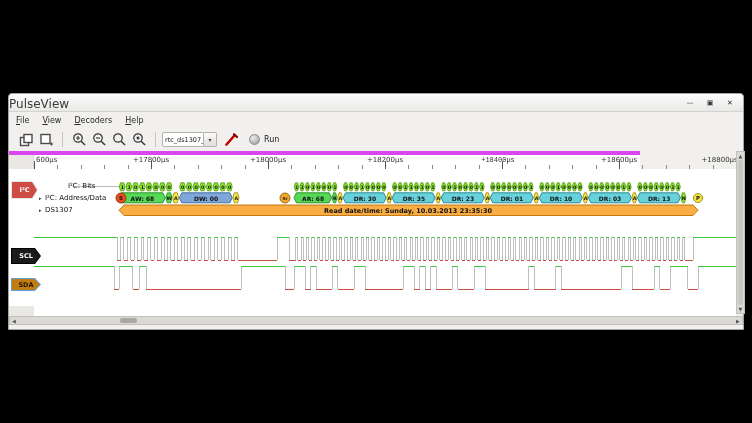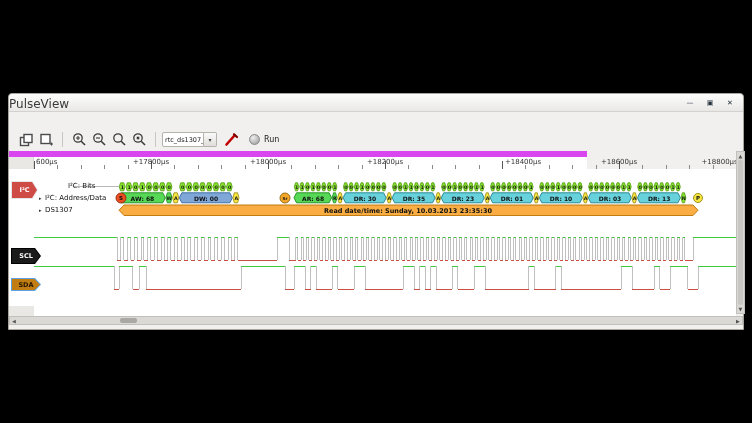--- a/index.html
+++ b/index.html
@@ -19,21 +19,21 @@
   .tbtn{width:20px;height:19px;display:flex;align-items:center;justify-content:center;border-radius:2px}
   .tsep{width:1px;height:15px;background:#c9c6c1;margin:0 6px}
   .combo{width:42px;height:15px;background:#fff;border:1px solid #b5b1ab;border-radius:2px 0 0 2px;
          font-size:6.5px;display:flex;align-items:center;padding:0 2px;color:#222;overflow:hidden;white-space:nowrap}
   .combo-btn{width:13px;height:15px;background:linear-gradient(#fafafa,#e0deda);border:1px solid #b5b1ab;
              border-left:none;border-radius:0 2px 2px 0;display:flex;align-items:center;justify-content:center;
              font-size:6px;color:#444}
   .runbtn{display:flex;align-items:center;gap:4px;font-size:8px;color:#222;margin-left:8px}
   .led{width:11px;height:11px;border-radius:50%;background:radial-gradient(circle at 35% 30%,#eee,#969696);
        border:1px solid #8a8a8a}
-  .ruler{position:absolute;left:0;top:57px;width:578px;height:18px;background:#fff;border-top:6px solid #d946ef}
+  .ruler{position:absolute;left:0;top:57px;width:631px;height:18px;background:#fff;border-top:4px solid #d946ef}
   .ruler-corner{position:absolute;left:0;top:0;width:25px;height:18px;background:#e9e8e5;border-right:1px solid #d8d6d2}
   .tick{position:absolute;bottom:0;width:1px;height:4px;background:#8a8a8a}
   .tick.major{height:8px;background:#555}
   .rlabel{position:absolute;top:1px;font-size:7px;color:#333;white-space:nowrap}
   .traceview{position:absolute;left:0;top:75px;width:727px;height:147px;background:#fff}
   .rowlabel{position:absolute;display:flex;align-items:center;gap:2px;font-size:7px;color:#111;white-space:nowrap}
   .rowarrow{font-size:5px;color:#333;width:4px}
   .tag{position:absolute}
   .tag,.tag-in{clip-path:polygon(0 0,80% 0,100% 50%,80% 100%,0 100%)}
   .tag-in{position:absolute;inset:1px;display:flex;align-items:center;justify-content:center;
@@ -55,20 +55,26 @@
 
     <div class="titlebar">
       <span class="title">PulseView</span>
       <span class="winbtns">
         <span class="wbtn">—</span>
         <span class="wbtn">▣</span>
         <span class="wbtn">✕</span>
       </span>
     </div>
 
+    <div class="menubar" id="menubar">
+        <span class="menu-item"><u>F</u>ile</span>
+        <span class="menu-item"><u>V</u>iew</span>
+        <span class="menu-item"><u>D</u>ecoders</span>
+        <span class="menu-item"><u>H</u>elp</span>
+      </div>
 
     <div class="toolbar">
       <div class="tbtn">
         <svg width="14" height="14">
           <rect x="1.5" y="4.5" width="8" height="8" fill="#fff" stroke="#4a4a4a" stroke-width="1.4"></rect>
           <rect x="5" y="1.5" width="8" height="8" fill="#fff" stroke="#4a4a4a" stroke-width="1.4"></rect>
         </svg>
       </div>
       <div class="tbtn">
         <svg width="14" height="14">
@@ -153,21 +159,21 @@
         <div class="tick major" style="left: 610px;"></div>
         <div class="tick" style="left: 633.4px;"></div>
         <div class="tick" style="left: 656.8px;"></div>
         <div class="tick" style="left: 680.2px;"></div>
         <div class="tick" style="left: 703.6px;"></div>
         <div class="tick major" style="left: 727px;"></div>
         <div class="rlabel" style="left: 27px;">600µs</div>
         <div class="rlabel" style="left: 142px; transform: translateX(-50%);">+17800µs</div>
         <div class="rlabel" style="left: 259px; transform: translateX(-50%);">+18000µs</div>
         <div class="rlabel" style="left: 376px; transform: translateX(-50%);">+18200µs</div>
-        <div class="rlabel" style="left: 514px; transform: translateX(-50%);">+18400µs</div>
+        <div class="rlabel" style="left: 489px; transform: translateX(-50%); font-family: Liberation Mono, monospace;">+18400µs</div>
         <div class="rlabel" style="left: 610px; transform: translateX(-50%);">+18600µs</div>
         <div class="rlabel" style="left: 728px; transform: translateX(-98%);">+18800µs</div>
       </div>
 
     <div class="traceview">
       <svg id="trace-svg" width="727" height="147" viewBox="0 0 727 147" style="position:absolute;left:0;top:0">
           <line x1="64" y1="17.5" x2="110" y2="17.5" stroke="#999" stroke-width="0.7"></line>
           <g>
             <polygon points="115.0,36 684.0,36 689.0,41.25 684.0,46.5 115.0,46.5 110.0,41.25" fill="#f9ad42" stroke="#c27b10" stroke-width="1"></polygon>
             <text x="399" y="41.6" font-size="6.5" text-anchor="middle" dominant-baseline="central" fill="#111111" font-weight="700">Read date/time: Sunday, 10.03.2013 23:35:30</text>

